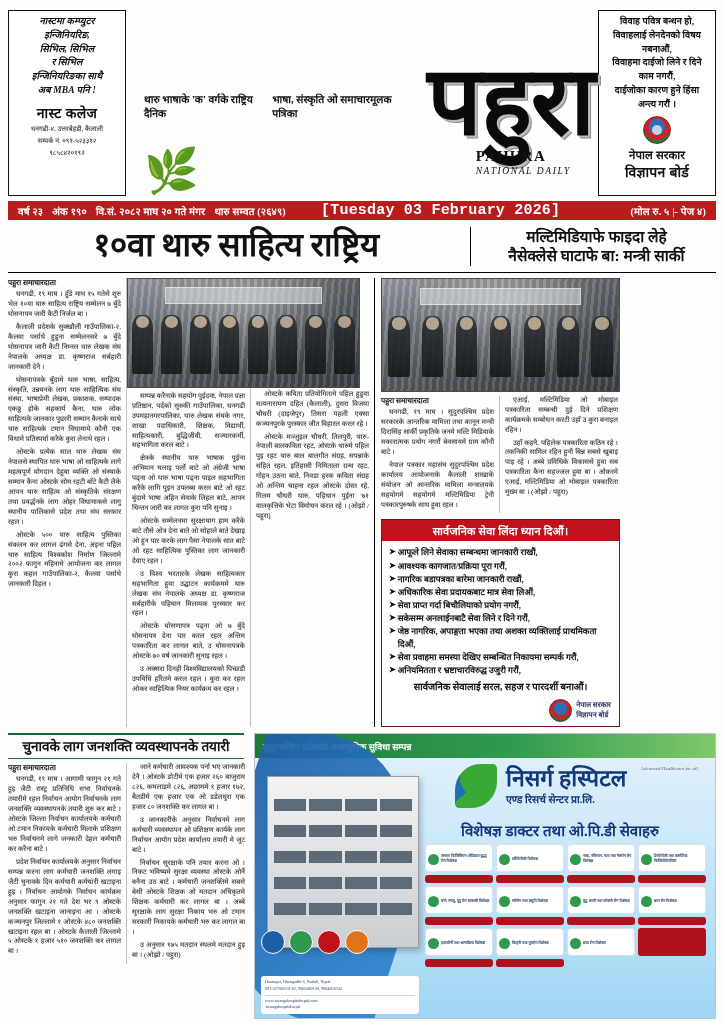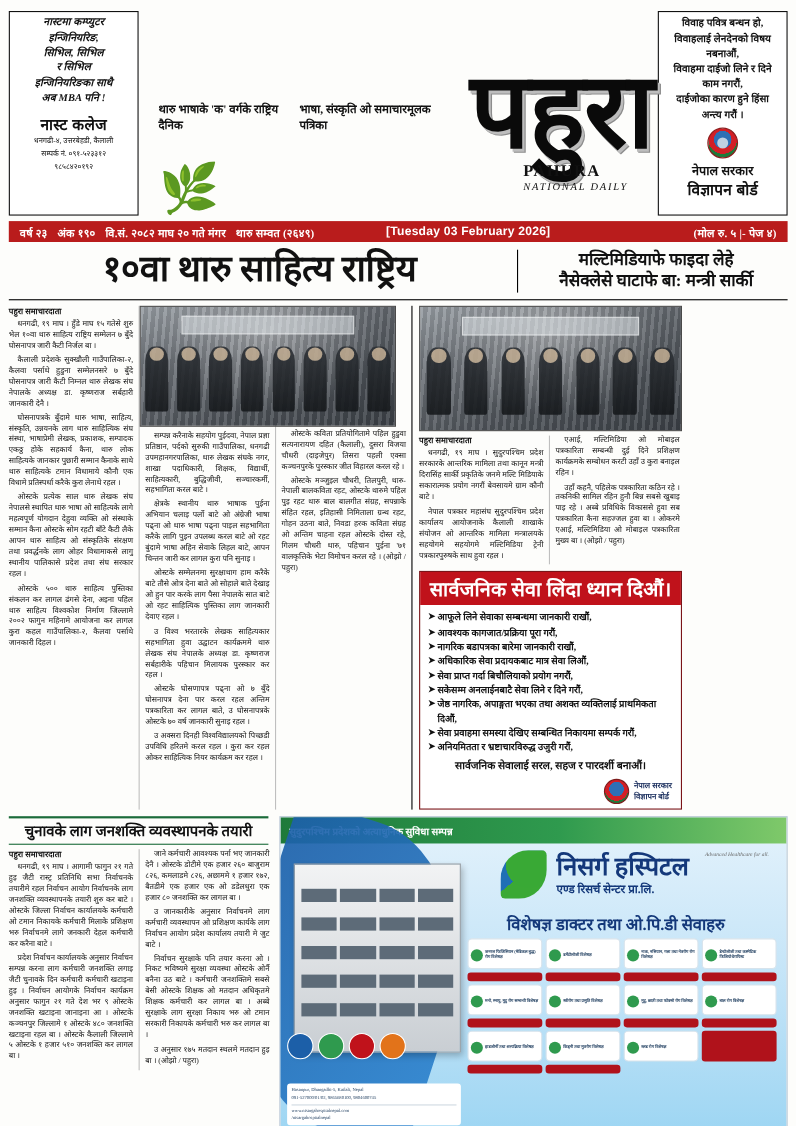--- a/index.html
+++ b/index.html
@@ -89,21 +89,21 @@
   
   .dateline{
     margin-top:5px;height:19px;
     background:#b91c1c;color:#fff;
     display:flex;align-items:center;
     font-size:10px;font-weight:700;
     padding:0 10px;box-sizing:border-box;
     letter-spacing:.2px;
   }
   .dl-left{display:flex;gap:9px;}
-  .dl-mid{margin-left:auto;margin-right:auto;font-family:Liberation Sans, sans-serif;font-size:11px;}
+  .dl-mid{margin-left:auto;margin-right:auto;font-family:Liberation Mono, monospace;font-size:15px;}
   .dl-right{margin-left:auto;}
 
   
   .headzone{display:flex;margin-top:7px;gap:6px;}
   .hz-left{flex:1 1 auto;text-align:center;}
   .hz-right{width:246px;flex:0 0 246px;text-align:center;border-left:1px solid #000;padding-left:6px;box-sizing:border-box;}
   .h1{
     font-size:33px;font-weight:800;line-height:1.12;letter-spacing:-.3px;
   }
   .h2{font-size:15.5px;font-weight:800;line-height:1.25;text-align:center;}
@@ -133,21 +133,21 @@
   }
   .photo .figs{position:absolute;left:0;right:0;bottom:12%;height:62%;display:flex;justify-content:space-around;align-items:flex-end;}
   .photo .fig{width:9%;height:88%;background:linear-gradient(#2b2f34,#15181b);border-radius:40% 40% 8% 8%/22% 22% 6% 6%;opacity:.88;}
   .photo .fig i{display:block;width:62%;height:20%;margin:6% auto 0;background:#cdb79a;border-radius:50%;opacity:.9;}
   .photo .banner{position:absolute;left:16%;right:16%;top:8%;height:14%;background:rgba(220,225,230,.55);border:1px solid rgba(255,255,255,.5);}
 
   
   .svcbox{border:1.5px solid #7a1418;background:#fff;box-sizing:border-box;}
   .svchead{
     background:#c0121b;color:#fff;text-align:center;
-    font-size:18px;font-weight:800;padding:3px 0;letter-spacing:.2px;
+    font-size:11px;font-weight:800;padding:3px 0;letter-spacing:.2px;
   }
   .svclist{padding:5px 7px 3px 7px;}
   .svcitem{font-size:8.6px;line-height:1.52;display:flex;gap:2px;font-weight:600;}
   .svcitem .arw{flex:0 0 auto;font-size:8px;}
   .svcfoot{text-align:center;font-size:9.6px;font-weight:800;margin-top:3px;}
   .svcsign{display:flex;align-items:center;justify-content:flex-end;gap:4px;padding:3px 8px 4px 0;}
   .svcsign .emb{
     width:21px;height:21px;border-radius:50%;
     background:radial-gradient(circle at 50% 40%,#2d6fb5 0 40%, #d21f26 41% 64%, #1e7a3a 65% 100%);
     border:1px solid #7d1c1c;

